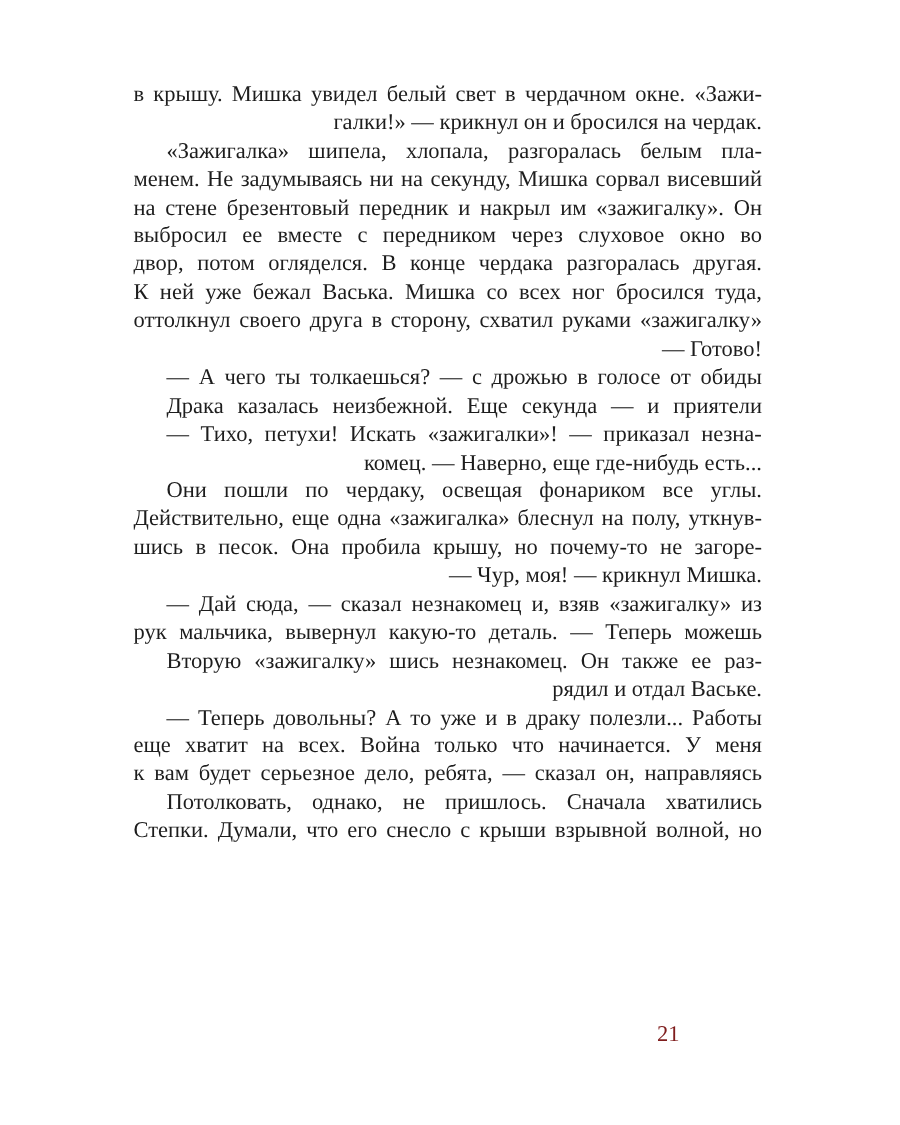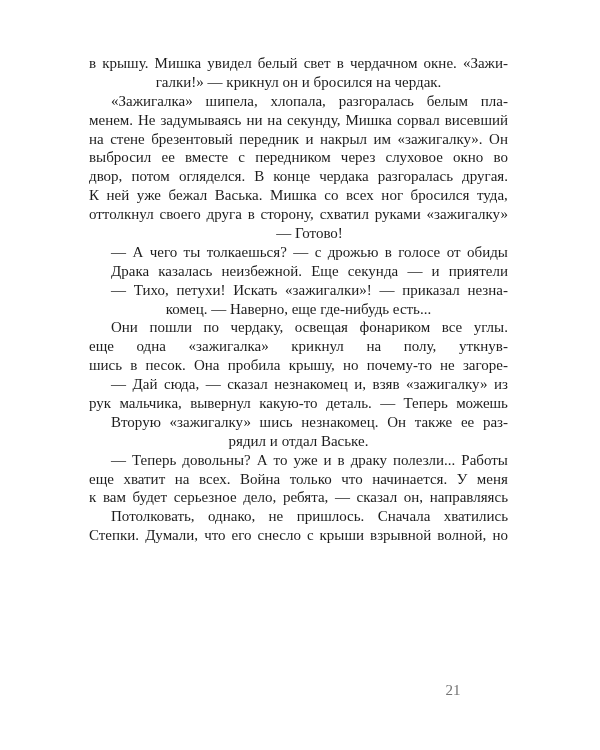--- a/index.html
+++ b/index.html
@@ -27,35 +27,34 @@
     height: 18.9px;
     line-height: 18.9px;
   }
   
   .line.fill {
     display: flex;
     justify-content: space-between;
   }
   
   .line.end {
-    text-align: center;
+    text-align: right;
     white-space: pre;
   }
   .line.indent {
     padding-left: 22px;
   }
   .page-number {
     position: absolute;
     left: 438px;
     top: 681px;
     width: 30px;
     font-size: 15px;
     line-height: 18px;
-    text-align: center;
-    color: #737373;
+    color: #7f1d1d;
   }
 </style>
 </head>
 <body>
 
 <div class="book-page">
   <div class="page-text">
       <div>
         <div class="line fill">
           <span>в</span>
@@ -196,40 +195,44 @@
           <span>Они</span>
           <span>пошли</span>
           <span>по</span>
           <span>чердаку,</span>
           <span>освещая</span>
           <span>фонариком</span>
           <span>все</span>
           <span>углы.</span>
         </div>
         <div class="line fill">
+          <span>Действительно,</span>
           <span>еще</span>
           <span>одна</span>
           <span>«зажигалка»</span>
-          <span>крикнул</span>
+          <span>блеснул</span>
           <span>на</span>
           <span>полу,</span>
           <span>уткнув-</span>
         </div>
         <div class="line fill">
           <span>шись</span>
           <span>в</span>
           <span>песок.</span>
           <span>Она</span>
           <span>пробила</span>
           <span>крышу,</span>
           <span>но</span>
           <span>почему-то</span>
           <span>не</span>
           <span>загоре-</span>
         </div>
+      </div>
+      <div>
+        <div class="line end indent">— Чур, моя! — крикнул Мишка.</div>
       </div>
       <div>
         <div class="line fill indent">
           <span>—</span>
           <span>Дай</span>
           <span>сюда,</span>
           <span>—</span>
           <span>сказал</span>
           <span>незнакомец</span>
           <span>и,</span>

